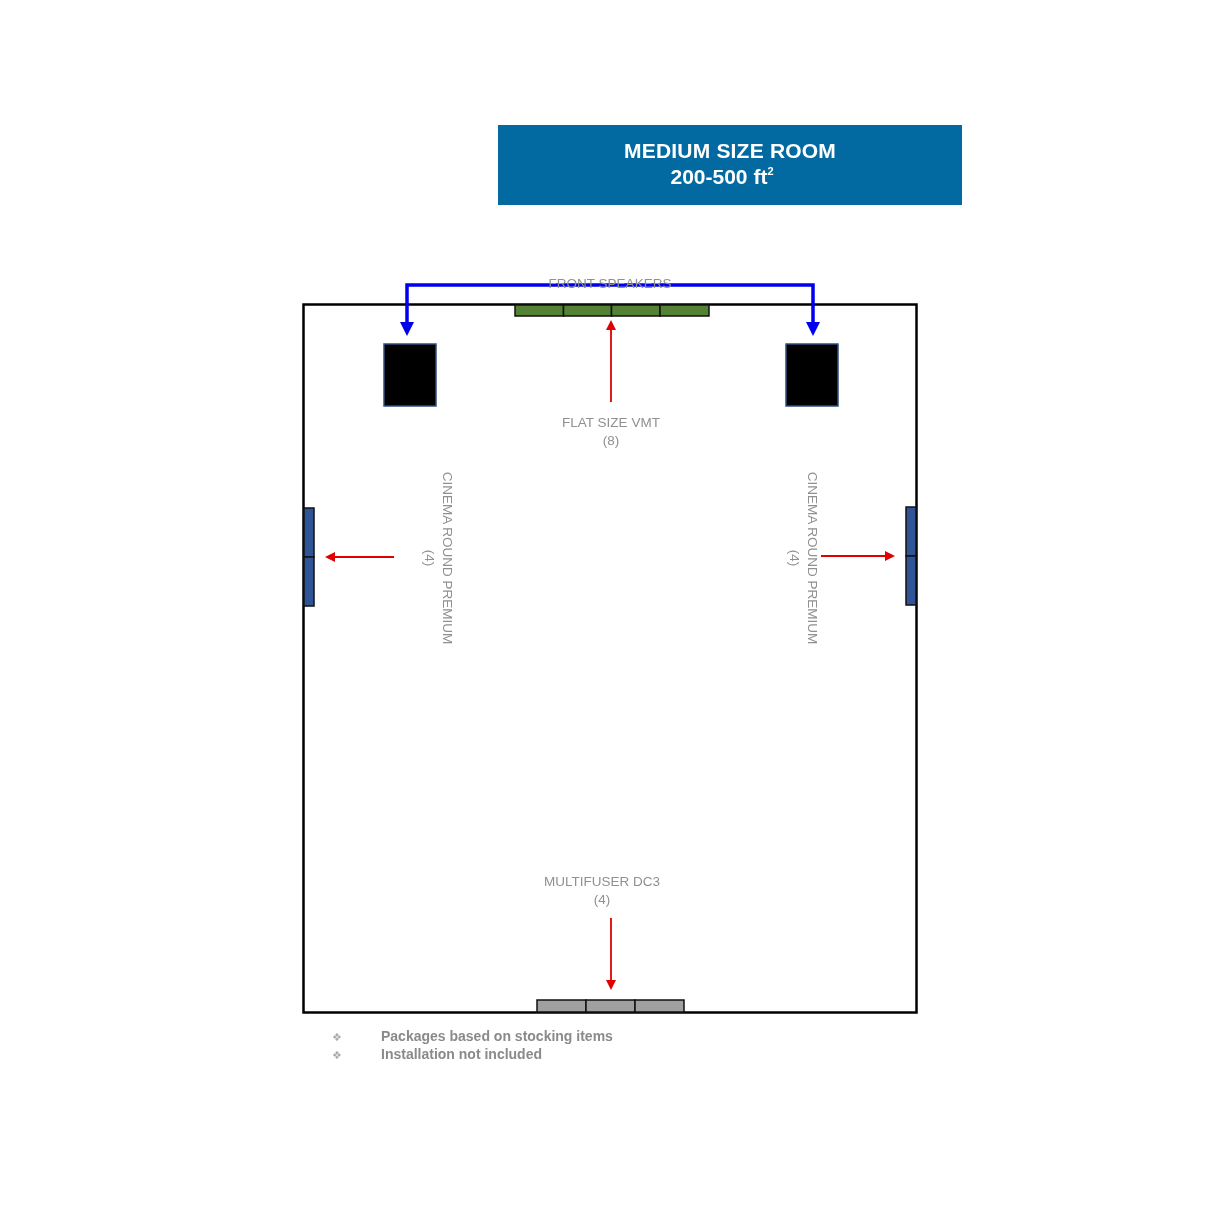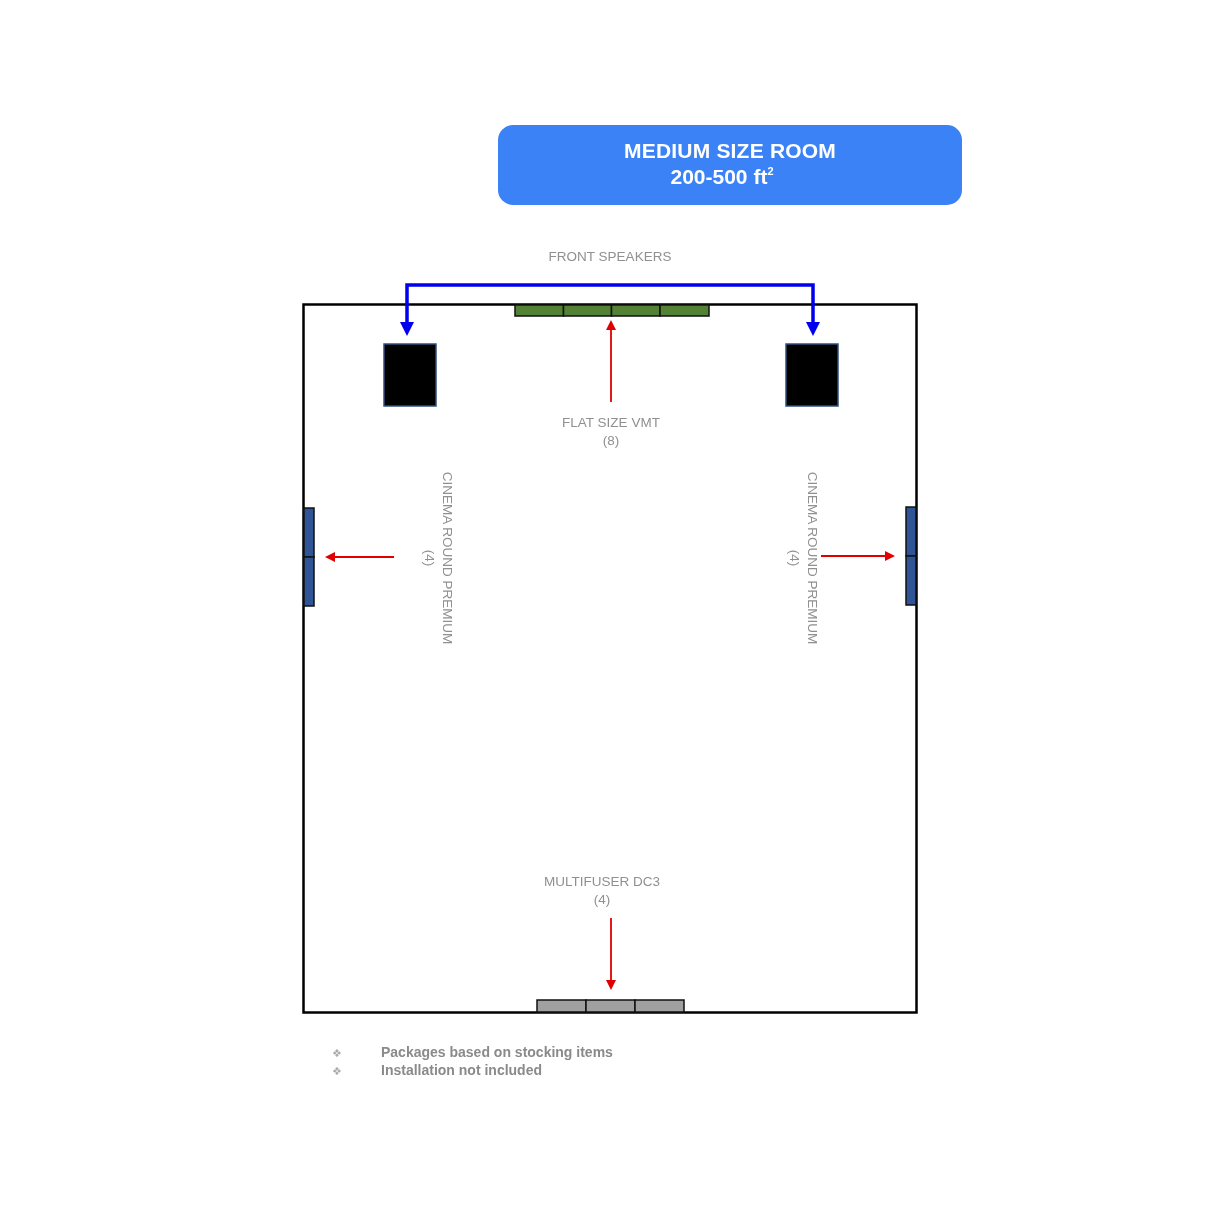--- a/index.html
+++ b/index.html
@@ -1,27 +1,27 @@
 <!DOCTYPE html>
 <html><head>
   <meta charset="utf-8">
   <style>
     html, body { margin: 0; padding: 0; background: #ffffff; }
     body { width: 1214px; height: 1214px; position: relative; overflow: hidden;
            font-family: "Liberation Sans", "DejaVu Sans", sans-serif; }
     .banner { position: absolute; left: 498px; top: 125px; width: 464px; height: 80px;
-              background: #3b82f6; color: #ffffff; text-align: center; font-weight: bold; border-radius: 15px; }
+              background: #0369a1; color: #ffffff; text-align: center; font-weight: bold; }
     .banner .l1 { position: absolute; left: 0; right: 0; top: 14px; font-size: 21px; letter-spacing: 0.2px; }
     .banner .l2 { position: absolute; left: 0; right: 16px; top: 40px; font-size: 21px; }
     .banner sup { font-size: 11px; vertical-align: 9px; }
     svg.diagram { position: absolute; left: 0; top: 0; }
     .lbl { position: absolute; color: #909090; font-size: 13.5px; text-align: center; line-height: 18px; }
     .vlbl { position: absolute; color: #909090; font-size: 13.5px; text-align: center; line-height: 18px;
             transform: rotate(90deg); transform-origin: center center; white-space: nowrap; }
-    .notes { position: absolute; left: 330px; top: 1028px; color: #8a8a8a; font-size: 14px; font-weight: bold; margin-top: 16px; }
+    .notes { position: absolute; left: 330px; top: 1028px; color: #8a8a8a; font-size: 14px; font-weight: bold; }
     .note { height: 17.5px; line-height: 17.5px; white-space: nowrap; }
     .note .bul { display: inline-block; width: 49px; font-size: 11px; color: #aaaaaa; padding-left: 2px; }
   </style>
 </head>
 <body>
 
 <div class="banner">
   <div class="l1">MEDIUM SIZE ROOM</div>
   <div class="l2"><span>200-500 ft</span><sup>2</sup></div>
 </div>
@@ -65,21 +65,21 @@
   <line x1="821" y1="556" x2="893" y2="556" stroke="#e00000" stroke-width="1.8" marker-end="url(#redhead)"></line>
 
   <g stroke="#111" stroke-width="1.5" fill="#a0a0a0">
     <rect x="537" y="1000" width="49" height="12"></rect>
     <rect x="586" y="1000" width="49" height="12"></rect>
     <rect x="635" y="1000" width="49" height="12"></rect>
   </g>
   <line x1="611" y1="918" x2="611" y2="988" stroke="#e00000" stroke-width="1.8" marker-end="url(#redhead)"></line>
 </svg>
 
-<div class="lbl" style="left:510px; top:248px; width:200px;">FRONT SPEAKERS</div>
+<div class="lbl" style="left:510px; top:275px; width:200px;">FRONT SPEAKERS</div>
 
 <div class="lbl" style="left:511px; top:414px; width:200px;">
   <div>FLAT SIZE VMT</div>
   <div>(8)</div>
 </div>
 
 <div class="vlbl" style="left:338px; top:540px; width:200px; height:36px;">
   <div>CINEMA ROUND PREMIUM</div>
   <div>(4)</div>
 </div>

